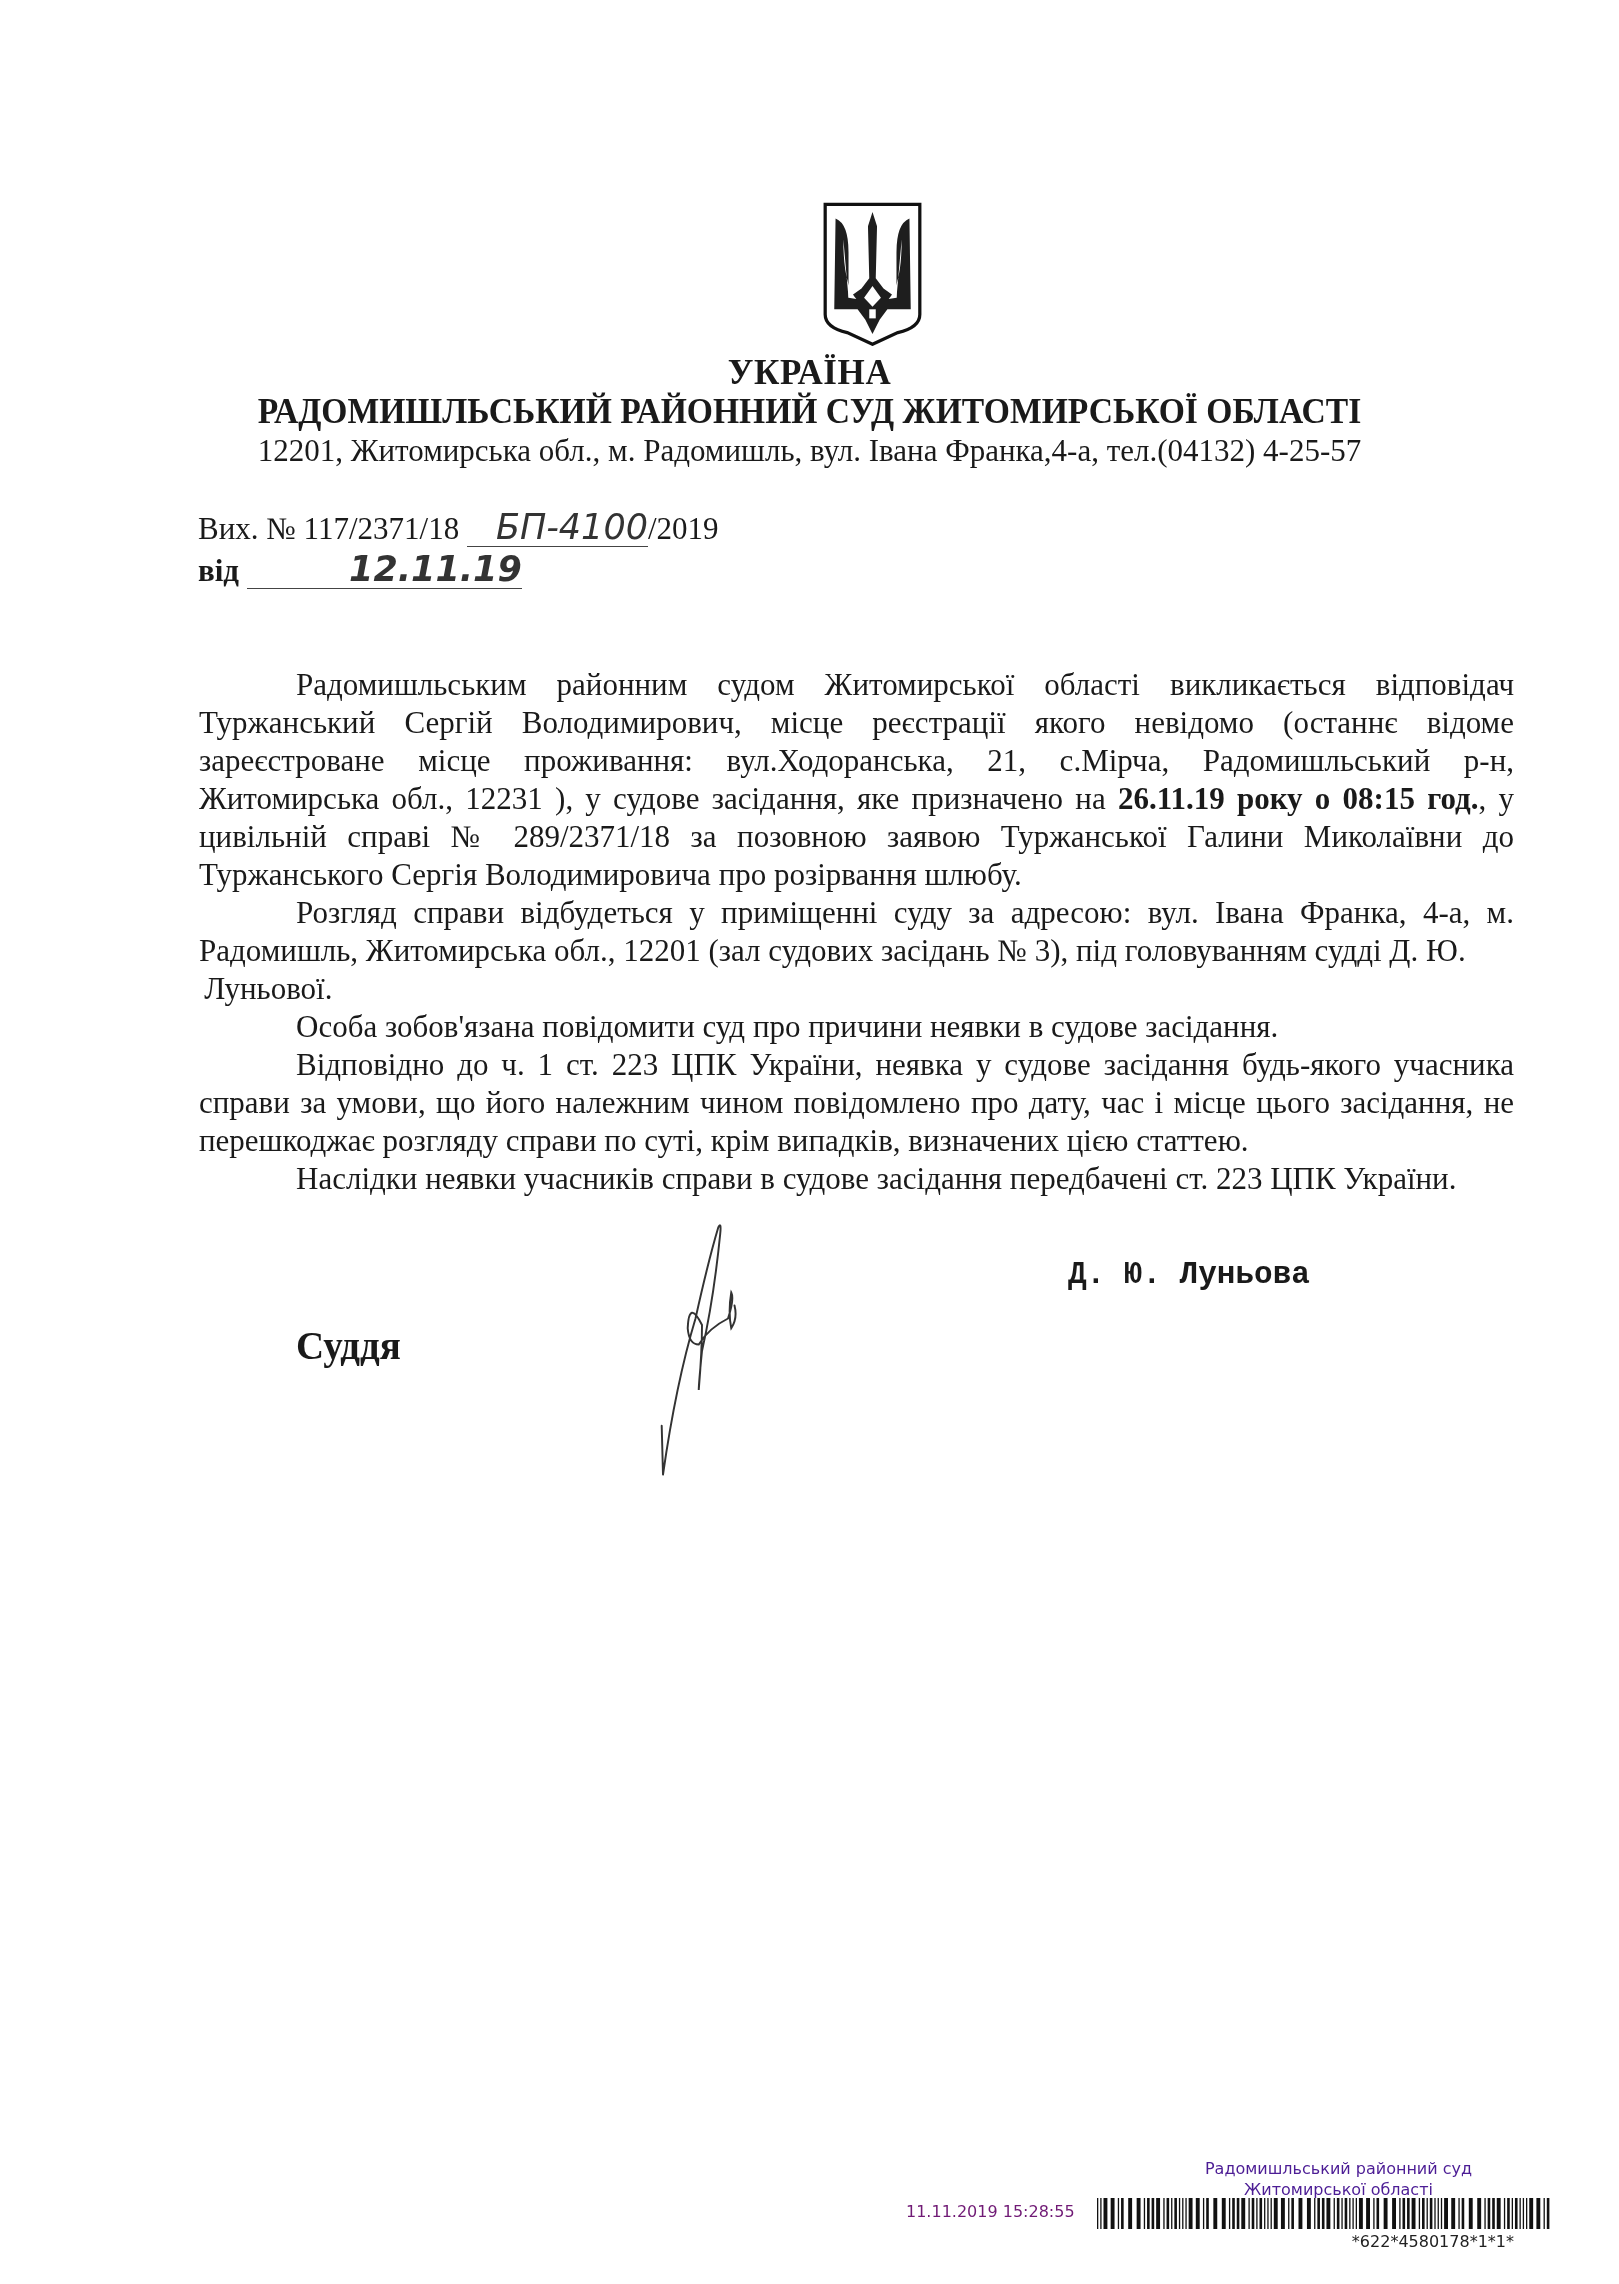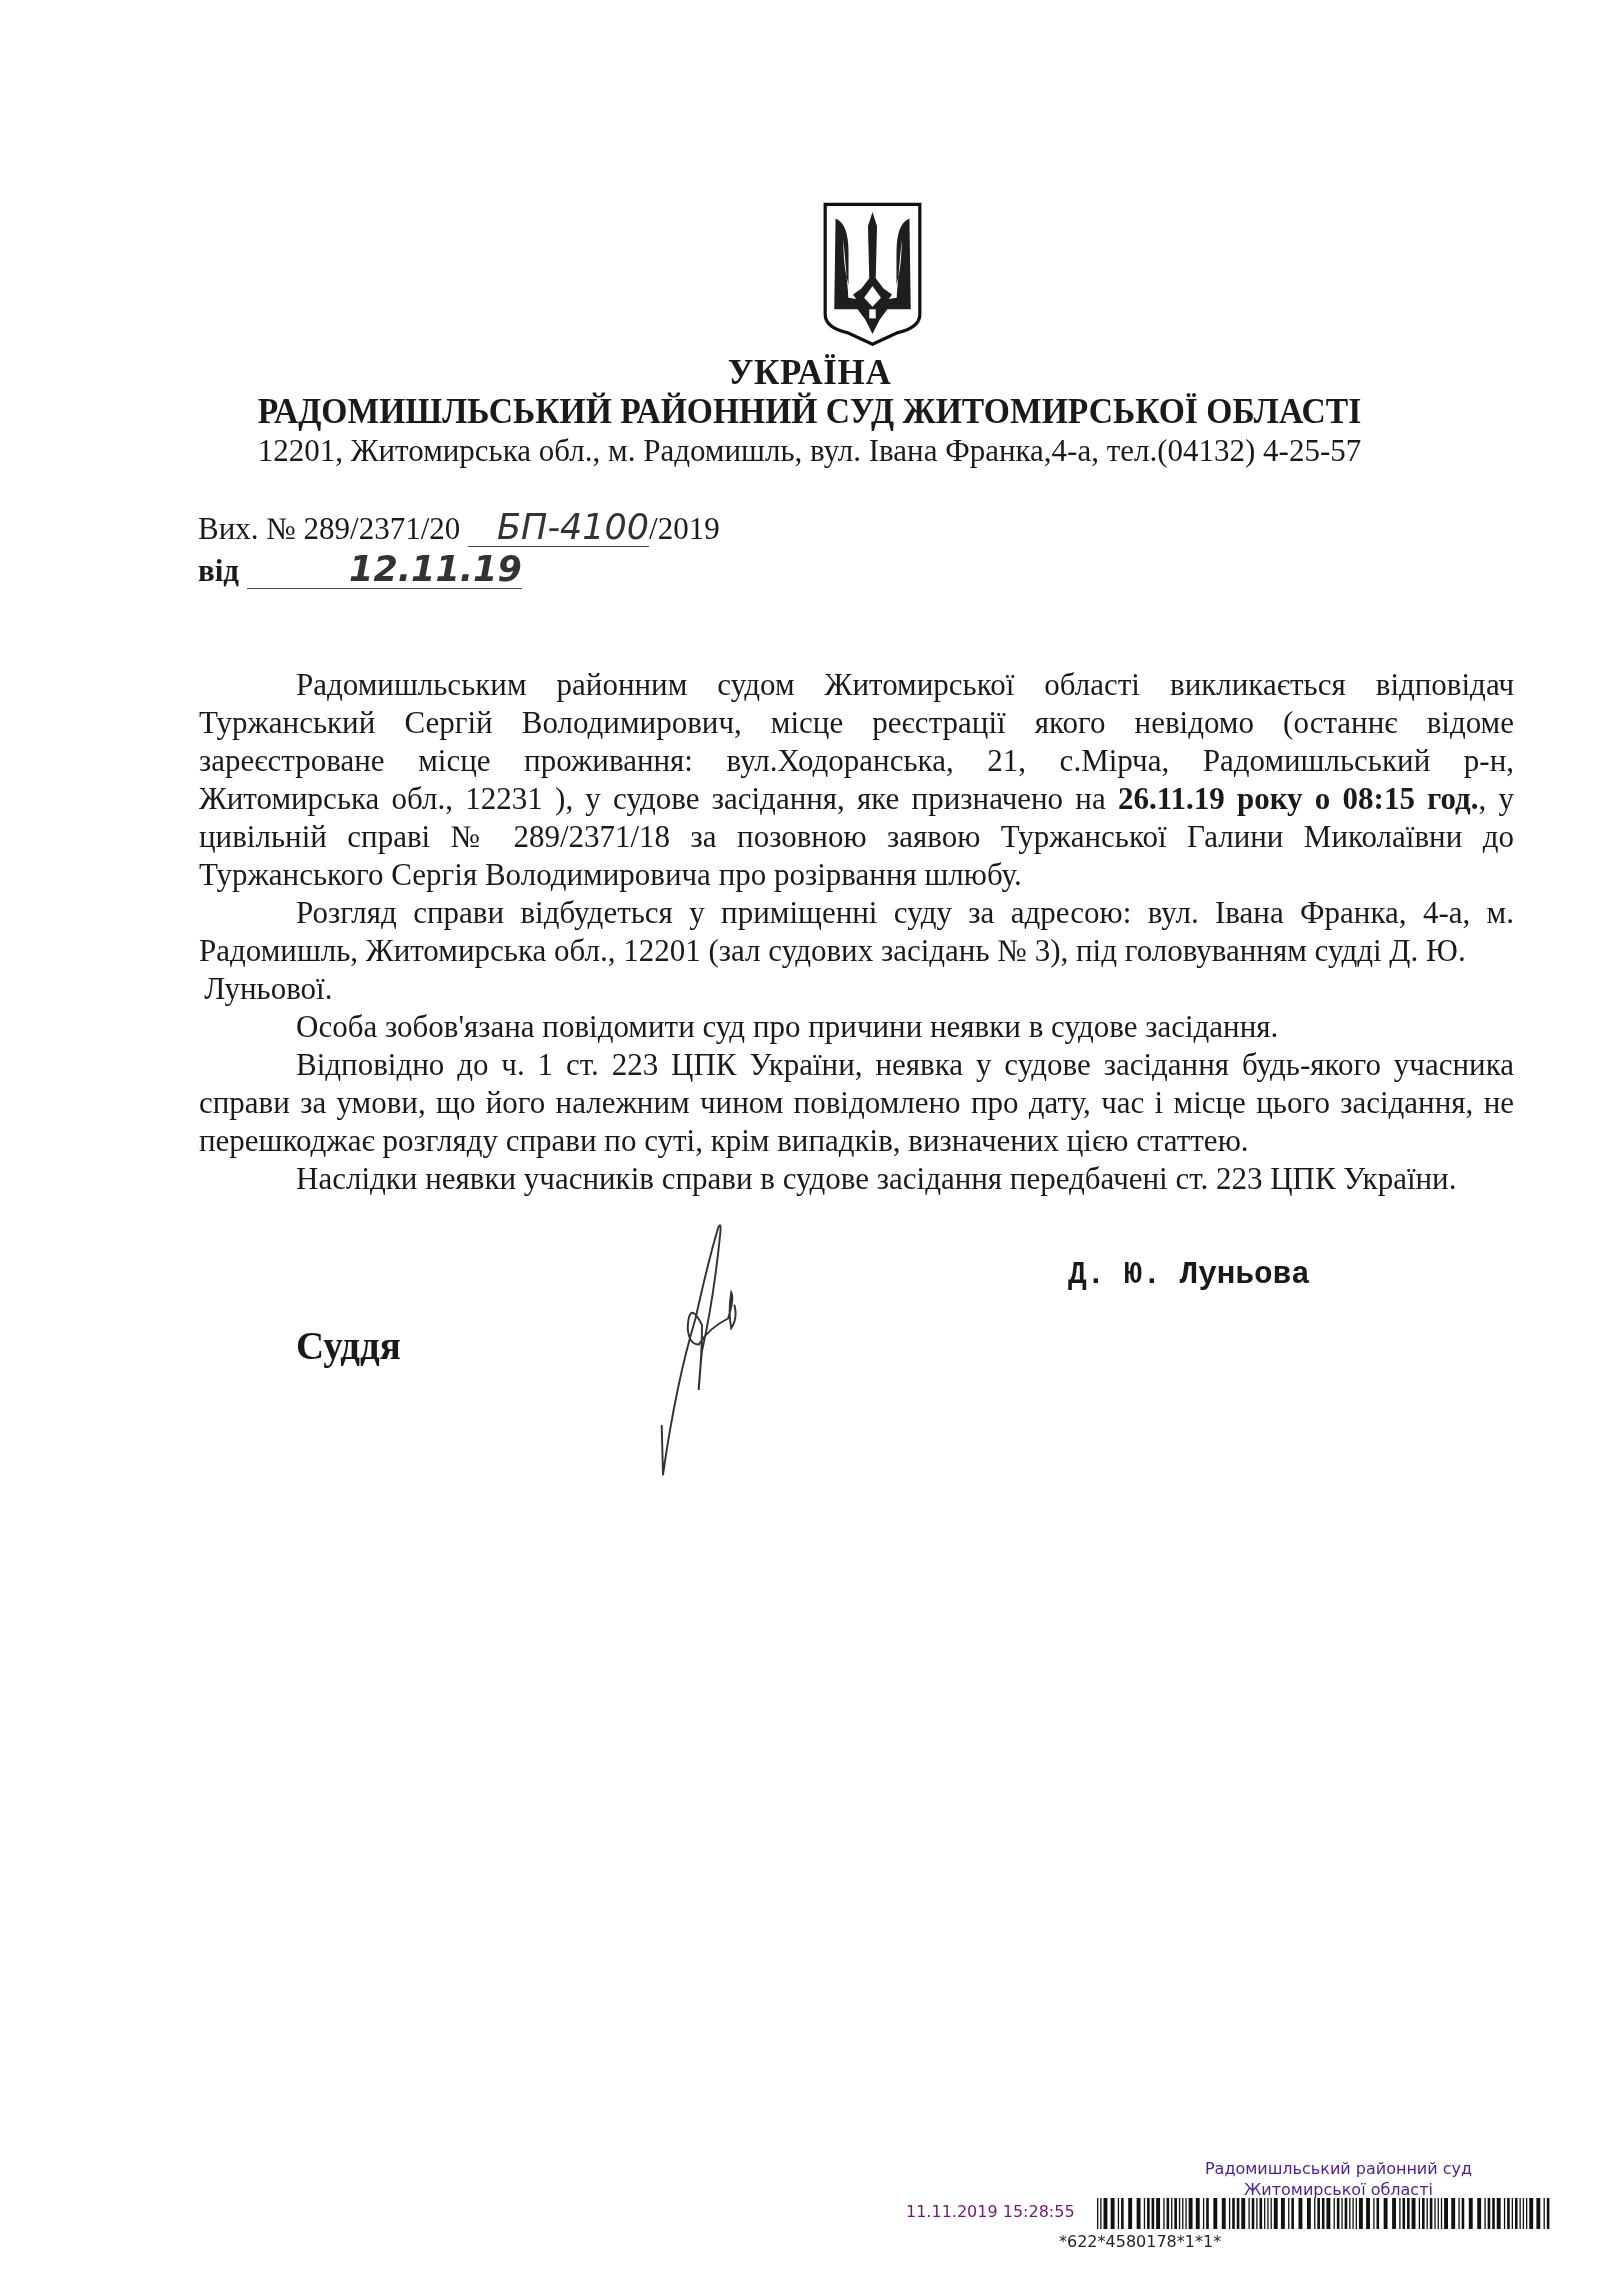--- a/index.html
+++ b/index.html
@@ -17,39 +17,39 @@
   .fromline .hand { width: 266px; line-height: 38px; }
   .body { left: 199px; top: 666px; width: 1315px; font-size: 31px; line-height: 38px; text-align: justify; }
   .body p { margin: 0; text-indent: 97px; }
   .body p.noind { text-indent: 0; padding-left: 5.2px; }
   .sig-label { left: 296px; top: 1323px; font-size: 39px; font-weight: bold; }
   .sig-name { left: 1068px; top: 1257px; font-size: 31px; font-weight: bold; font-family: Liberation Mono, monospace; }
   .signature { left: 637px; top: 1221px; width: 169px; height: 260px; }
   .stamp-court { left: 1163px; top: 2158px; width: 351px; text-align: center; font-family: "DejaVu Sans", sans-serif; font-size: 16px; line-height: 21.4px; color: #4c1d95; }
   .stamp-dt { left: 906px; top: 2202px; font-family: "DejaVu Sans", sans-serif; font-size: 16px; color: #701a75; }
   .barcode { left: 1097px; top: 2198px; width: 455px; height: 31px; }
-  .bar-code-text { left: 1059px; top: 2232px; width: 455px; text-align: left; font-family: "DejaVu Sans", sans-serif; font-size: 16px; color: #222; }
+  .bar-code-text { left: 1059px; top: 2232px; width: 455px; text-align: right; font-family: "DejaVu Sans", sans-serif; font-size: 16px; color: #222; }
 </style>
 </head>
 <body>
 
 <svg class="abs emblem" viewBox="0 0 162 224">
   <path d="M8 6 H154 V176 Q154 196 120 204 L81 222 L42 204 Q8 196 8 176 Z" fill="#fff" stroke="#111" stroke-width="5"></path>
   <path d="M81 18 L88 40 L86 120 L98 136 L118 150 L118 80 Q118 36 138 28 L140 168 L104 168 L92 184 L81 206 L70 184 L58 168 L22 168 L24 28 Q44 36 44 80 L44 150 L64 136 L76 120 L74 40 Z" fill="#1e1e1e"></path>
   <path d="M36 60 Q36 130 56 152 L44 150 Z M126 60 Q126 130 106 152 L118 150 Z" fill="#fff"></path>
   <path d="M81 132 L94 150 L81 164 L68 150 Z" fill="#fff"></path>
   <rect x="76" y="168" width="10" height="14" fill="#fff"></rect>
 </svg>
 
 <div class="abs hdr country">УКРАЇНА</div>
 <div class="abs hdr court">РАДОМИШЛЬСЬКИЙ РАЙОННИЙ СУД  ЖИТОМИРСЬКОЇ ОБЛАСТІ</div>
 <div class="abs hdr addr">12201, Житомирська обл., м. Радомишль, вул. Івана Франка,4-а, тел.(04132) 4-25-57</div>
 
 <div class="abs outno">
-  <span>Вих. № 289/2371/20 </span><span class="hand">БП-4100</span><span>/2019</span>
+  <span>Вих. № 117/2371/18 </span><span class="hand">БП-4100</span><span>/2019</span>
 </div>
 <div class="abs fromline">
   <span>від </span><span class="hand">12.11.19</span>
 </div>
 
 <div class="abs body">
   <p><span>Радомишльським районним судом Житомирської області викликається відповідач Туржанський Сергій Володимирович, місце реєстрації якого невідомо (останнє відоме зареєстроване місце проживання: вул.Ходоранська, 21, с.Мірча, Радомишльський р-н, Житомирська обл., 12231   ), у судове засідання, яке призначено на </span><b>26.11.19 року о 08:15 год.</b><span>, у цивільній справі № 289/2371/18 за позовною заявою Туржанської Галини Миколаївни до Туржанського Сергія Володимировича про розірвання шлюбу.</span></p>
   <p>Розгляд справи відбудеться у приміщенні суду за адресою: вул. Івана Франка, 4-а, м. Радомишль, Житомирська обл., 12201 (зал судових засідань № 3), під головуванням судді  Д. Ю.</p>
   <p class="noind">Луньової.</p>
   <p>Особа зобов'язана повідомити суд про причини неявки в судове засідання.</p>

